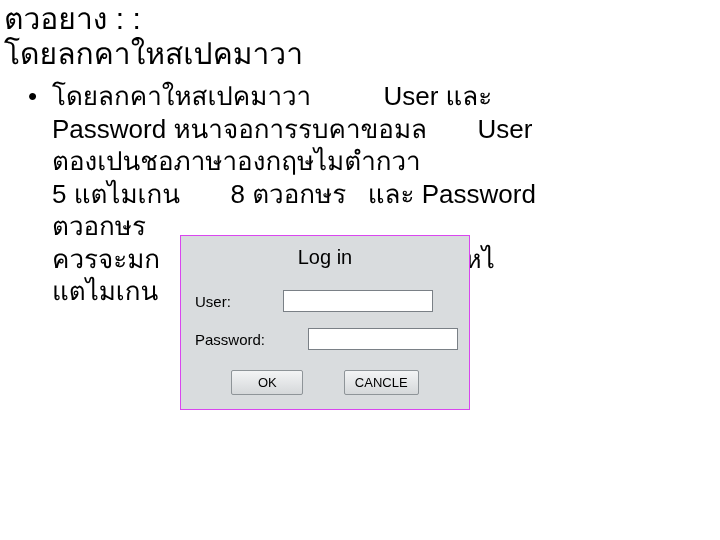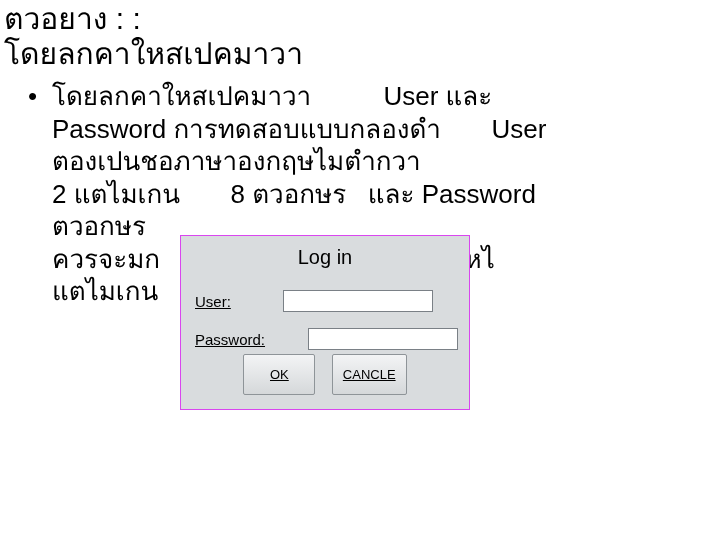--- a/index.html
+++ b/index.html
@@ -60,21 +60,20 @@
     width: 100%;
     text-align: center;
     font-size: 20px;
   }
   .form-row {
     position: absolute;
     left: 14px;
     font-size: 15px;
     display: flex;
     align-items: center;
-    text-decoration: underline;
   }
   .form-row.user { top: 54px; }
   .form-row.pass { top: 92px; gap: 25px; }
   .form-row .lab {
     width: 88px;
   }
   .form-row .inp {
     width: 150px;
     height: 22px;
     background: #fff;
@@ -84,47 +83,46 @@
   .btn-row {
     position: absolute;
     left: 0;
     bottom: 14px;
     width: 100%;
     text-align: center;
   }
   .btn {
     display: inline-block;
     min-width: 72px;
-    padding: 12px 10px;
-    margin: 0 6px;
+    padding: 4px 10px;
+    margin: 0 18px;
     font-size: 13px;
     text-align: center;
     background: linear-gradient(#f3f4f5, #d5d8da);
     border: 1px solid #8e9498;
     border-radius: 2px;
     box-sizing: border-box;
-    text-decoration: underline;
   }
 </style>
 </head>
 <body>
 
 <div class="slide">
 
   <div class="title">
     <div>ตวอยาง   : :</div>
     <div>โดยลกคาใหสเปคมาวา</div>
   </div>
 
   <div class="bullet-block">
     <span class="bullet-dot">•</span>
     <div class="bullet-text"><span>โดยลกคาใหสเปคมาวา          User และ</span>
-<span>Password การทดสอบแบบกลองดำ       User</span>
+<span>Password หนาจอการรบคาขอมล       User</span>
 <span>ตองเปนชอภาษาองกฤษไมตำกวา</span>
-<span>2 แตไมเกน       8 ตวอกษร   และ Password</span>
+<span>5 แตไมเกน       8 ตวอกษร   และ Password</span>
 <span>ตวอกษร</span>
 <span>ควรจะมก                                    ทำใหไ</span>
 <span>แตไมเกน</span></div>
   </div>
 
   <div class="login-box">
     <div class="login-title">Log in</div>
 
     <div class="form-row user">
       <span class="lab">User:</span>

